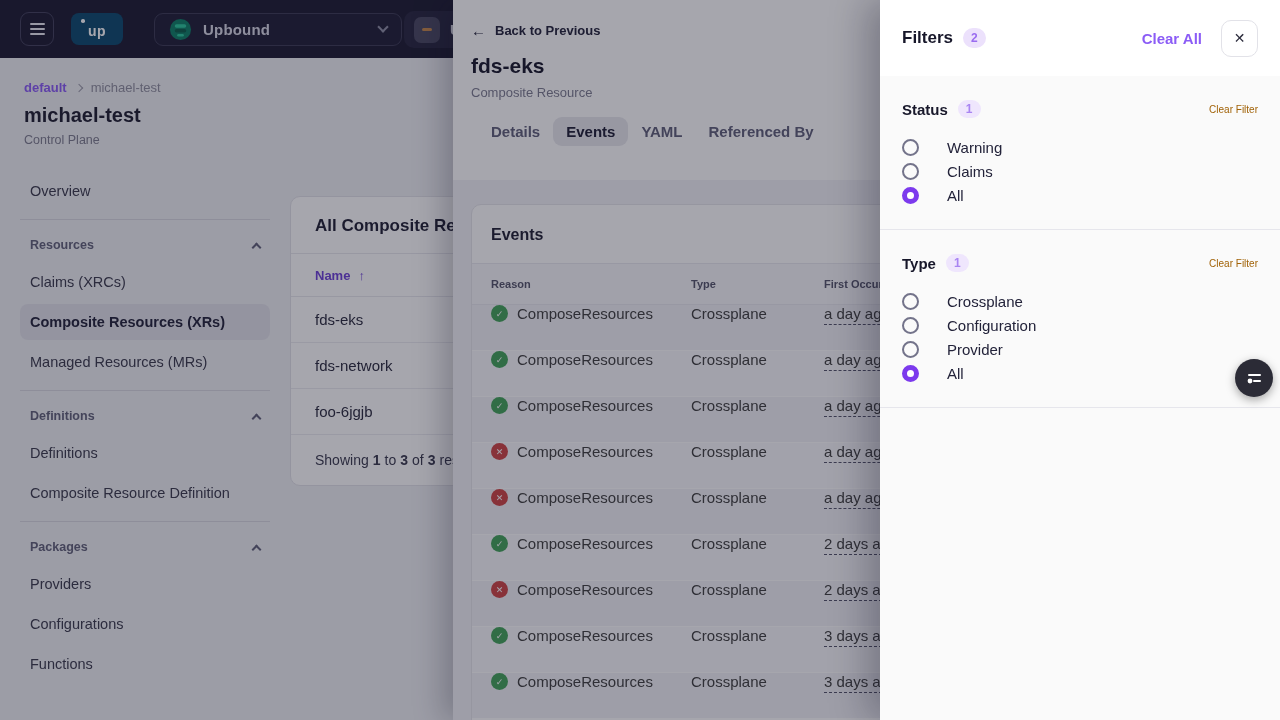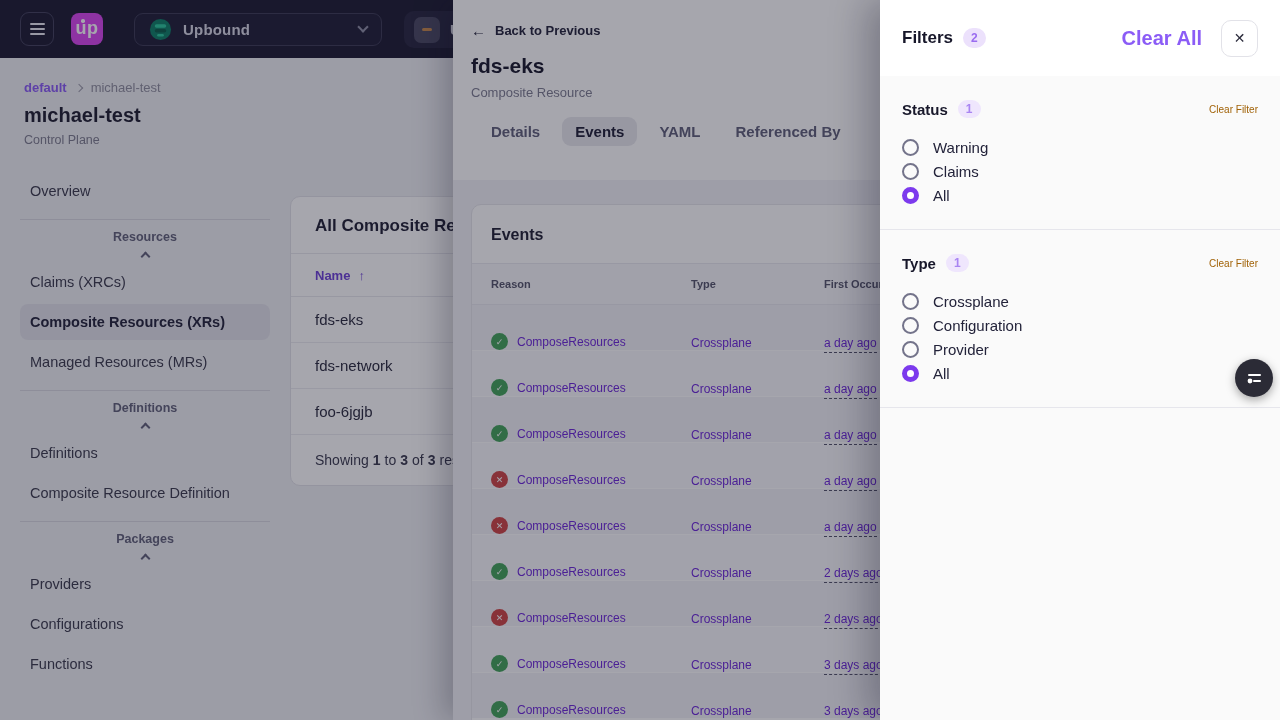--- a/index.html
+++ b/index.html
@@ -7,22 +7,22 @@
     font-family:"Liberation Sans","DejaVu Sans",sans-serif; }
   .stage { position:relative; width:1280px; height:720px; overflow:hidden; }
 
   
   .topbar { position:absolute; top:0; left:0; width:1280px; height:58px;
     background:#1c1b31; display:flex; align-items:center; padding-left:20px; }
   .hamburger { width:34px; height:34px; border:1.5px solid #43415c; border-radius:9px;
     display:flex; align-items:center; justify-content:center; background:transparent; cursor:pointer; }
   .burger { width:15px; height:2px; background:#e8e8f0; border-radius:2px;
     box-shadow:0 -5px 0 #e8e8f0, 0 5px 0 #e8e8f0; }
-  .logo-tile { position:relative; width:32px; height:32px; margin-left:17px; border-radius:8px;
-    background:#d946ef; color:#fff; font-weight:bold; font-size:18px;
+  .logo-tile { position:relative; width:52px; height:32px; margin-left:17px; border-radius:8px;
+    background:#0c4a6e; color:#fff; font-weight:bold; font-size:14px;
     display:flex; align-items:flex-end; justify-content:center; padding-bottom:6px; letter-spacing:.5px; }
   .logo-tile::before { content:""; position:absolute; top:6px; left:10px; width:3.5px; height:3.5px;
     border-radius:50%; background:#fff; }
   .org-pill { margin-left:31px; width:248px; height:33px; border:1.5px solid #3c3b55; border-radius:9px;
     background:#1f1e36; display:flex; align-items:center; padding:0 14px; gap:11px; cursor:pointer; }
   .org-label { color:#d9d9e6; font-weight:bold; font-size:15px; letter-spacing:.2px; }
   .chev-down { width:8px; height:8px; border-right:2px solid #8f8fa5; border-bottom:2px solid #8f8fa5;
     transform:rotate(45deg); margin-left:auto; margin-top:-4px; }
   .partial-pill { position:absolute; left:404px; top:11px; width:90px; height:37px; border-radius:10px;
     background:#27263f; display:flex; align-items:center; padding:0 10px; gap:10px; }
@@ -39,21 +39,21 @@
     transform:rotate(45deg); }
   .bc-cur { color:#8f8f9e; }
   .side-title { margin-top:9px; font-size:20px; font-weight:800; color:#1e1e30; }
   .side-sub { margin-top:6px; font-size:12.5px; color:#7d7d8e; }
   .nav { width:290px; padding:0 20px; margin-top:26px; }
   .nav-item { height:36px; display:flex; align-items:center; padding:0 10px; margin:4px 0;
     font-size:14.5px; color:#3a3a4c; border-radius:8px; cursor:pointer; }
   .nav-item.active { background:#e3e3ea; font-weight:bold; color:#23233a; }
   .nav-divider { height:1px; background:#d9d9e0; margin:10px 0; }
   .nav-section { height:30px; display:flex; align-items:center; justify-content:space-between;
-    padding:0 10px 0 10px; margin-top:4px; cursor:pointer;flex-direction:column; }
+    padding:0 10px 0 10px; margin-top:4px; cursor:pointer; }
   .nav-section .lab { font-size:12.5px; font-weight:bold; color:#62627a; }
   .chev-up { width:7px; height:7px; border-right:2px solid #62627a; border-bottom:2px solid #62627a;
     transform:rotate(-135deg); margin-top:4px; }
 
   
   .list-card { position:absolute; left:290px; top:138px; width:600px; background:#fff;
     border:1px solid #e3e3e9; border-radius:10px; overflow:hidden; }
   .list-title { padding:19px 24px 17px 24px; font-size:17px; font-weight:800; color:#1f1f33; white-space:nowrap; }
   .list-header { height:44px; display:flex; align-items:center; padding:0 24px;
     border-top:1px solid #e8e8ee; border-bottom:1px solid #e8e8ee; }
@@ -68,32 +68,32 @@
 
   
   .detail { position:absolute; top:0; left:453px; width:827px; height:720px; background:#f3f3f7;
     box-shadow:-10px 0 28px rgba(10,10,30,.25); }
   .detail-head { height:180px; background:#fff; padding:22px 0 0 18px; }
   .back-link { display:flex; align-items:center; gap:9px; font-size:13px; font-weight:bold;
     color:#23233a; cursor:pointer; }
   .back-arrow { font-size:15px; color:#23233a; }
   .detail-title { margin-top:15px; font-size:21px; font-weight:800; color:#17172a; }
   .detail-sub { margin-top:7px; font-size:13px; color:#7c7c90; }
-  .tabs { margin-top:17px; display:flex; gap:9px; margin-left:7px; }
+  .tabs { margin-top:17px; display:flex; margin-left:7px; }
   .tab { padding:6px 13px; border-radius:9px; font-size:15px; font-weight:600; color:#60607a; cursor:pointer; }
   .tab.active { background:#e8e8ee; color:#202036; font-weight:bold; }
 
   .events-card { margin:24px 0 0 18px; width:690px; background:#fff; border:1px solid #e5e5ea;
     border-radius:10px; height:560px; overflow:hidden; }
   .events-title { padding:21px 19px 19px 19px; font-size:16px; font-weight:800; color:#1f1f33; }
   .evt-header { height:42px; display:flex; align-items:center; background:#f7f7fa;
     border-top:1px solid #e9e9ef; border-bottom:1px solid #e9e9ef; padding:0 19px; }
   .evt-header .h { font-size:11px; font-weight:bold; color:#55556b; white-space:nowrap; }
-  .evt-row { height:46px; display:flex; align-items:flex-end; padding:0 19px;
-    border-bottom:1px solid #ffffff; font-size:12px; color:#6d28d9; }
+  .evt-row { height:46px; display:flex; align-items:flex-start; padding:0 19px;
+    border-bottom:1px solid #ffffff; font-size:15px; color:#404040; }
   .evt-row:nth-child(odd) { background:#f3f3f7; }
   .evt-row:nth-child(even) { background:#f9f9fc; }
   .c-reason { width:200px; display:flex; align-items:center; gap:9px; }
   .c-type { width:133px; }
   .c-time { flex:1; }
   .evt-dot { width:17px; height:17px; border-radius:50%; display:flex; align-items:center;
     justify-content:center; color:#fff; font-size:9px; font-weight:bold; flex:0 0 17px; }
   .evt-dot[data-status="success"] { background:#43a45a; }
   .evt-dot[data-status="error"] { background:#cf4545; }
   .evt-dot[data-status="success"]::after { content:"✓"; }
@@ -103,32 +103,32 @@
   
   .overlay { position:absolute; inset:0; background:rgba(21,21,40,.38); z-index:20; }
 
   
   .filter-panel { position:absolute; top:0; left:880px; width:400px; height:720px; background:#fafafa;
     z-index:30; box-shadow:-14px 0 34px rgba(15,15,35,.28); }
   .f-head { height:76px; background:#fff; display:flex; align-items:center; padding:0 22px; }
   .f-title { font-size:17px; font-weight:700; color:#17172a; }
   .badge { margin-left:10px; background:#ece1fc; color:#9a6cf0; font-size:12px; font-weight:bold;
     padding:3px 8px; border-radius:999px; }
-  .clear-all { margin-left:auto; font-size:20px; font-weight:bold; color:#8b5cf6; cursor:pointer; }
+  .clear-all { margin-left:auto; font-size:15px; font-weight:bold; color:#8b5cf6; cursor:pointer; }
   .close-btn { margin-left:19px; width:37px; height:37px; border:1.5px solid #e2e2e8; border-radius:10px;
     background:#fff; display:flex; align-items:center; justify-content:center; font-size:14px;
     color:#2c2c3c; cursor:pointer; }
   .f-section { padding:0 22px; }
   .sec-head { padding-top:24px; display:flex; align-items:center; }
   .sec-name { font-size:15px; font-weight:800; color:#17172a; }
   .sec-badge { margin-left:10px; background:#efe6fd; color:#a985f2; font-size:12px; font-weight:bold;
     padding:2px 8px; border-radius:999px; }
   .clear-filter { margin-left:auto; font-size:10px; color:#a16207; cursor:pointer; }
   .radio-group { margin-top:17px; padding-bottom:22px; }
-  .radio-row { height:24px; display:flex; align-items:center; gap:14px; cursor:pointer; }
+  .radio-row { height:24px; display:flex; align-items:center; gap:28px; cursor:pointer; }
   .radio { width:17px; height:17px; border-radius:50%; border:2px solid #73738a; background:transparent; flex:0 0 17px; }
   .radio.sel { border:5px solid #7c3aed; background:#fff; }
   .radio-label { font-size:15px; color:#23233a; }
   .f-divider { height:1px; background:#e6e6ec; }
 
   
   .fab { position:absolute; left:1235px; top:359px; width:38px; height:38px; border-radius:50%;
     background:#2b2b36; z-index:40; display:flex; align-items:center; justify-content:center;
     box-shadow:0 3px 10px rgba(0,0,0,.35); cursor:pointer; border:none; }
 </style>

